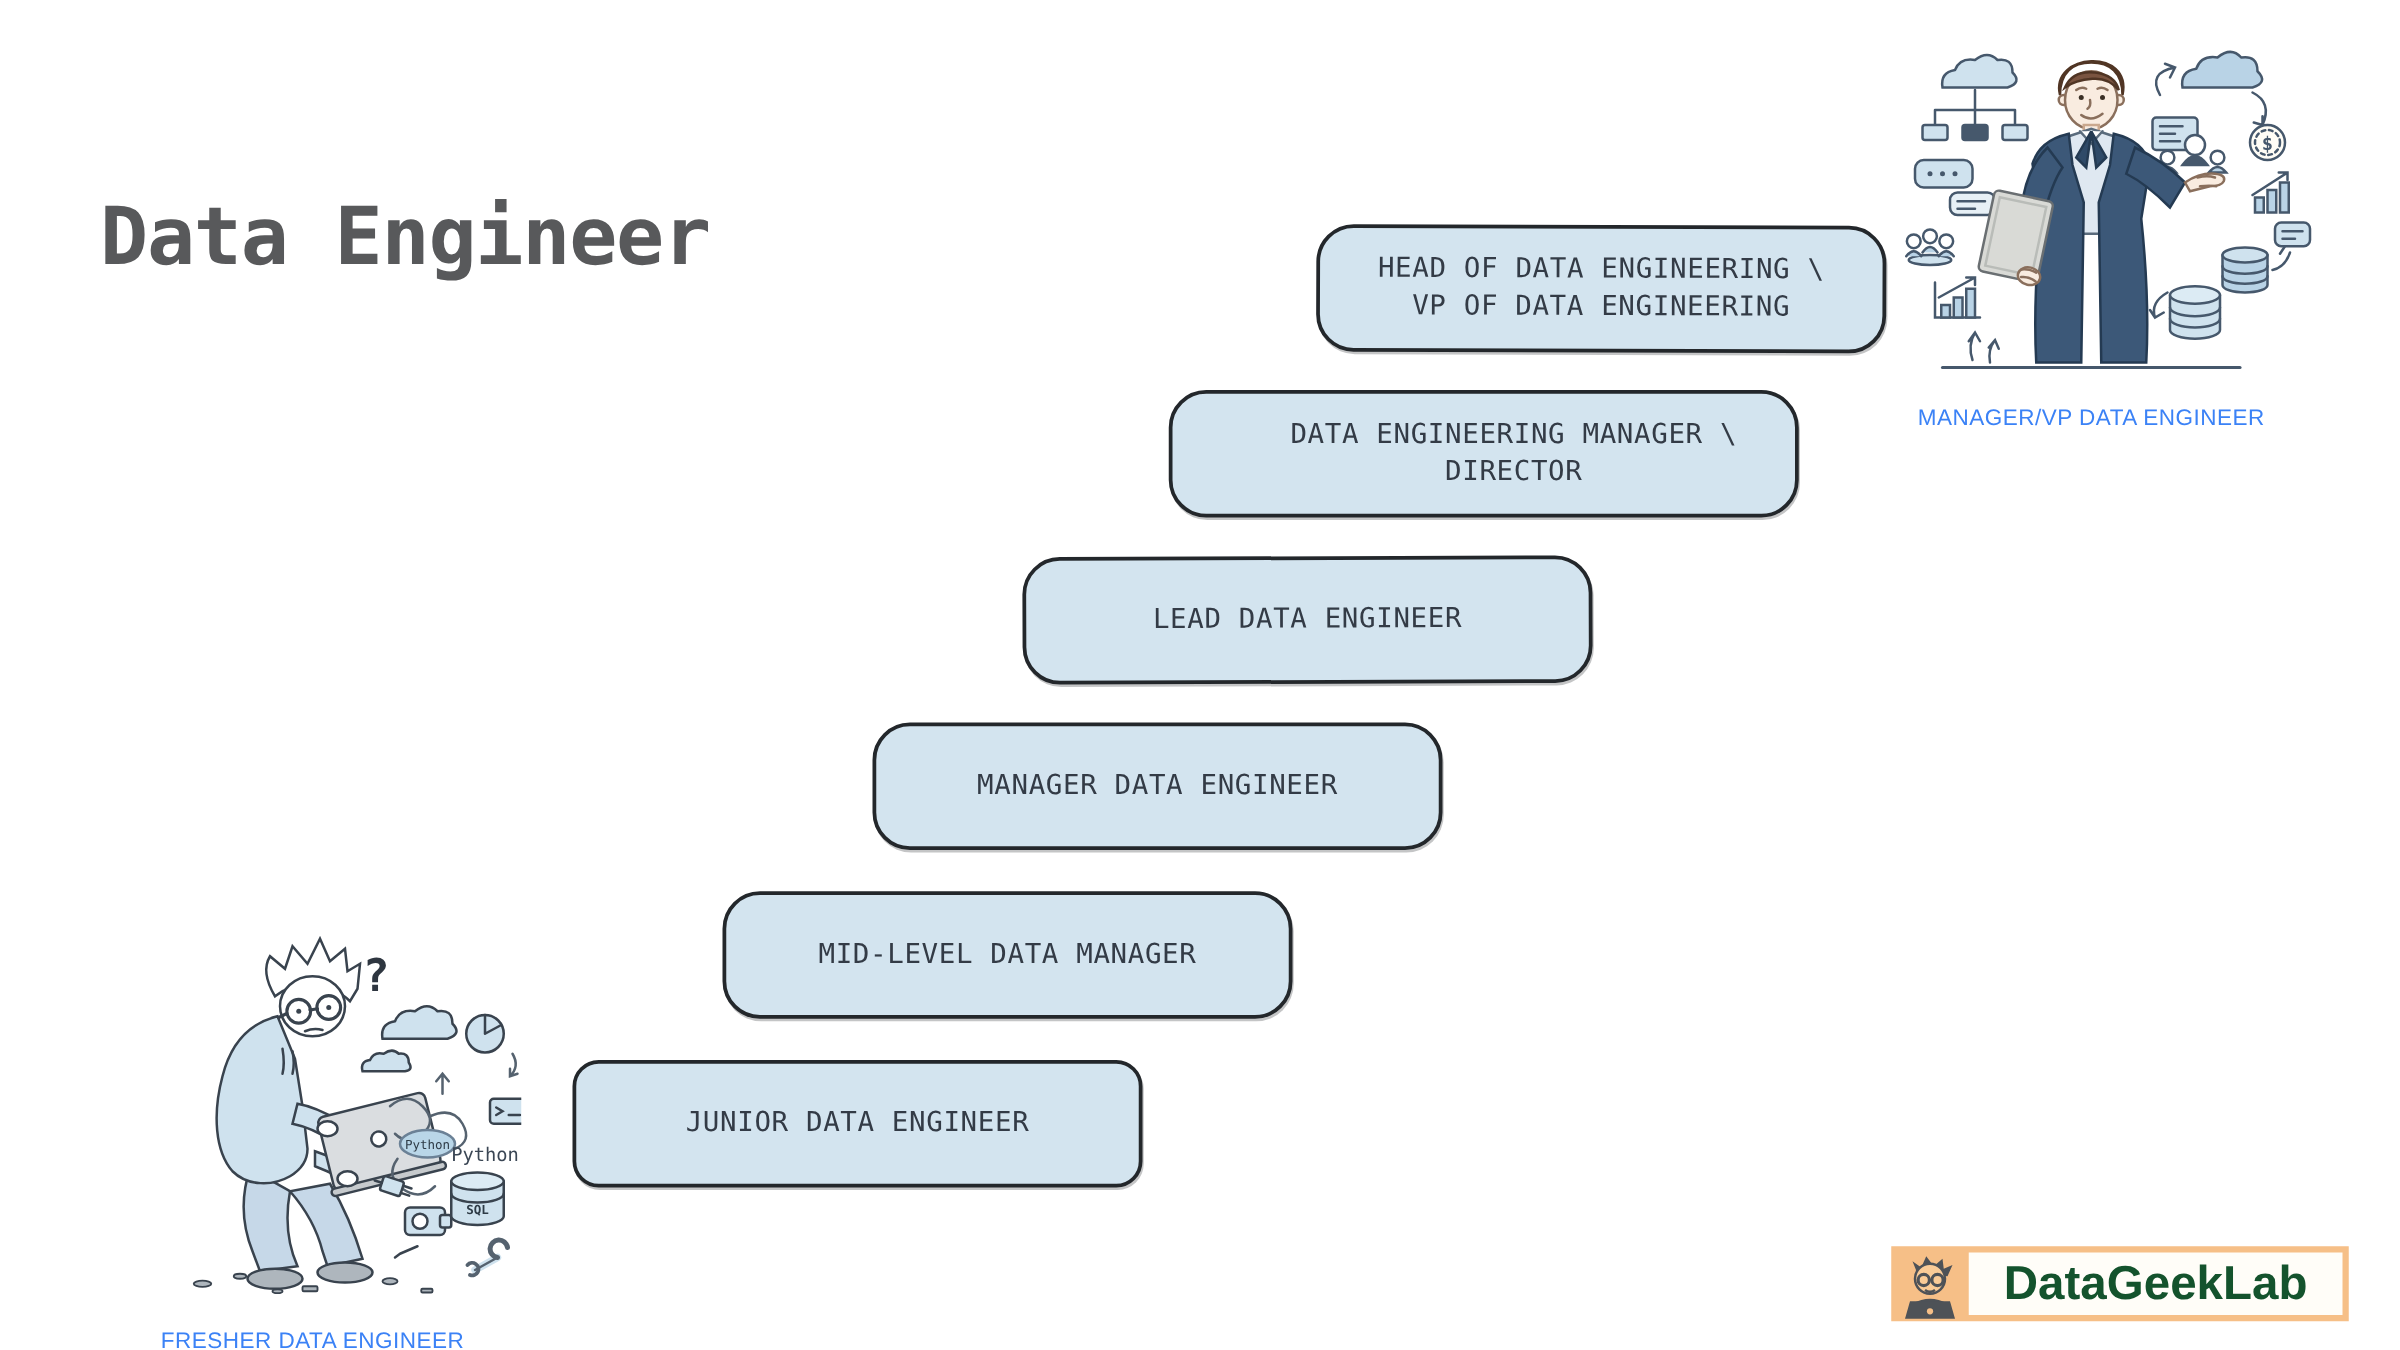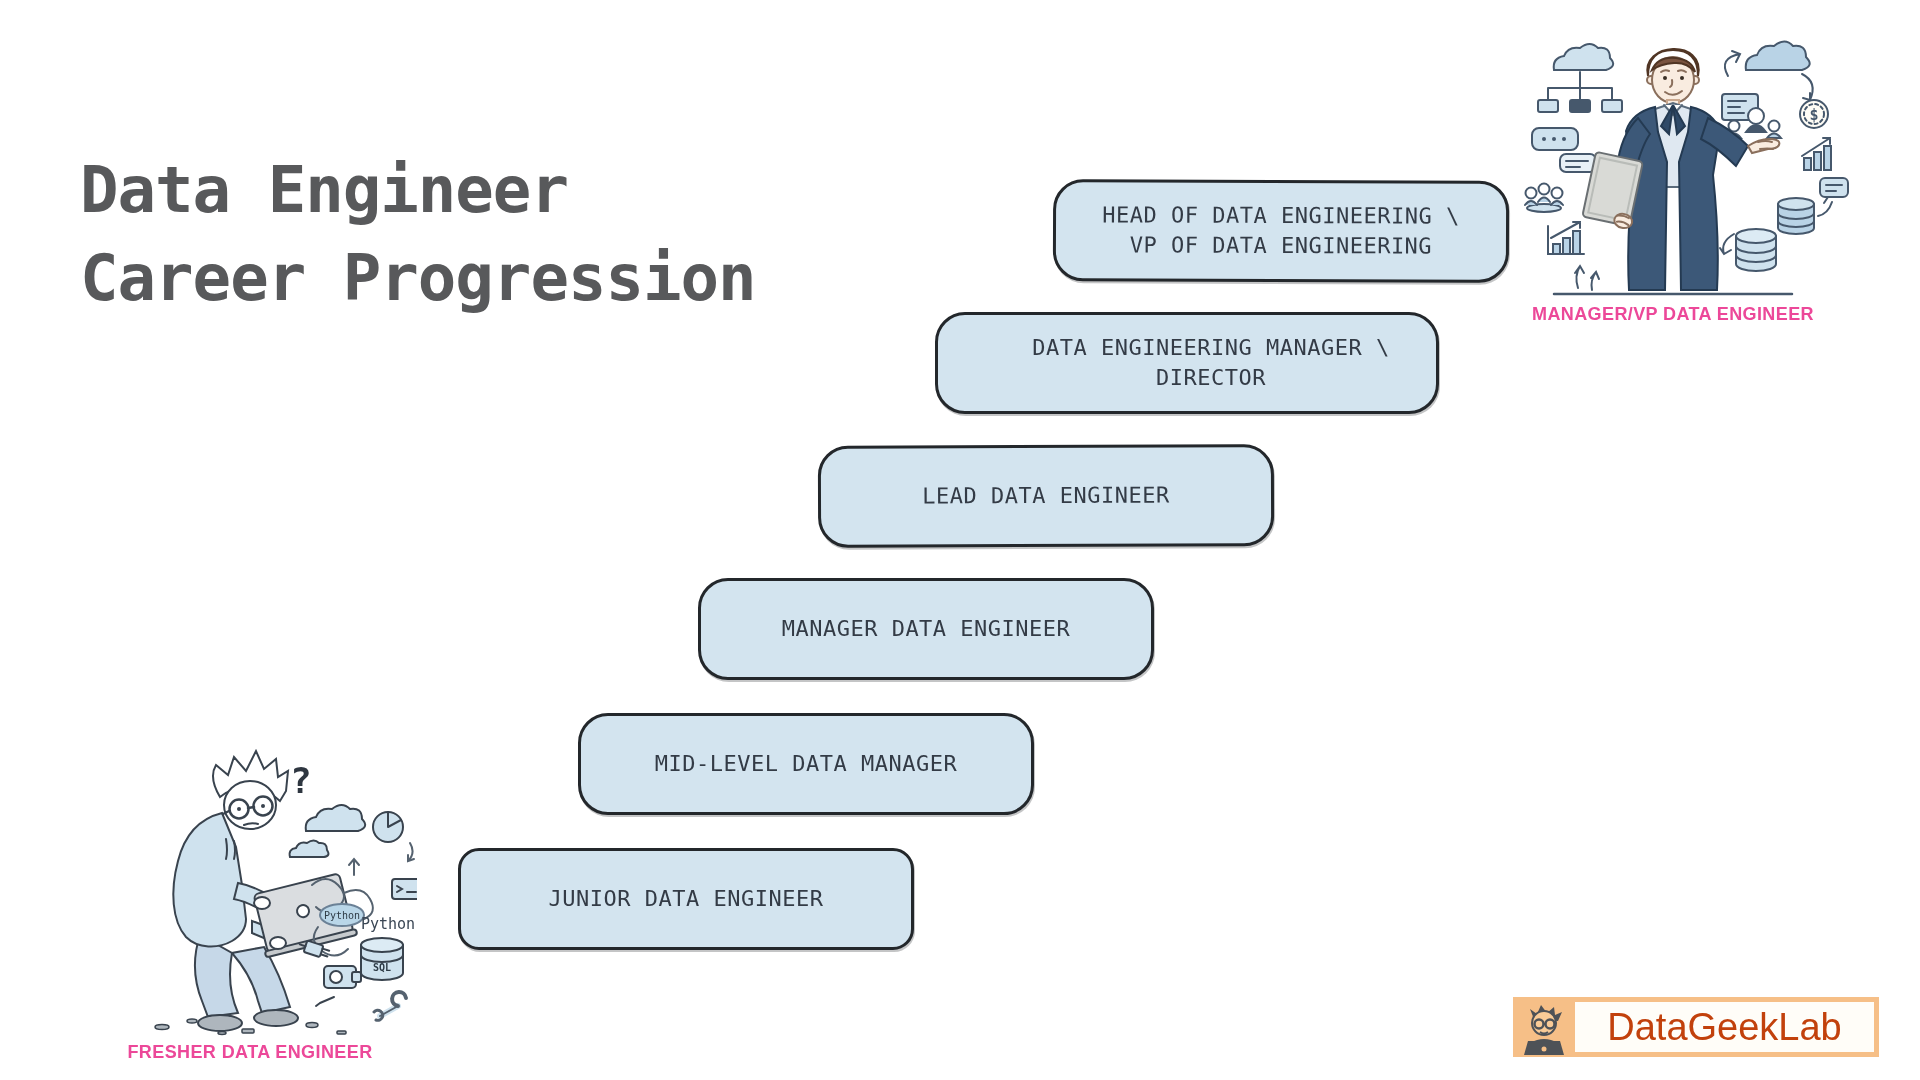--- a/index.html
+++ b/index.html
@@ -22,47 +22,46 @@
         color:#333b46;white-space:pre-line;
         box-shadow:1px 2px 0 rgba(20,24,28,.25);}
   #step-junior {left:458px;top:848px;border-radius:21px;}
   #step-mid    {left:578px;top:713px;}
   #step-senior {left:698px;top:578px;}
   #step-lead   {left:818px;top:445px;transform:rotate(-0.2deg);}
   #step-manager{left:935px;top:312px;padding-left:48px;}
   #step-head   {left:1053px;top:180px;transform:rotate(0.2deg);}
 
   
-  .caption{position:absolute;font-weight:700;font-size:18px;
-           letter-spacing:0.4px;color:#ec4899;text-align:center;}
+  .caption{position:absolute;font-weight:400;font-size:18px;
+           letter-spacing:0.4px;color:#3b82f6;text-align:center;margin-top:20px;}
   #fresher-caption{left:105px;top:1042px;width:290px;}
   #manager-caption{left:1528px;top:304px;width:290px;}
 
   
   .illus{position:absolute;}
   #fresher-illus{left:92px;top:735px;width:325px;height:305px;}
   #manager-illus{left:1488px;top:12px;width:368px;height:300px;}
   svg text{font-family:"DejaVu Sans Mono",monospace;}
 
   
   #logo{position:absolute;left:1513px;top:997px;width:366px;height:60px;
         background:#f6bf87;display:flex;align-items:stretch;}
   .logo-iconbox{width:62px;display:flex;align-items:flex-end;justify-content:center;}
   .logo-textbox{flex:1;background:#fffdf8;margin:5px 5px 5px 0;
                 display:flex;align-items:center;justify-content:center;}
-  .logo-text{font-weight:400;font-size:38px;color:#c2410c;letter-spacing:0;}
+  .logo-text{font-weight:700;font-size:38px;color:#14532d;letter-spacing:0;}
 </style>
 </head>
 <body>
 
 <div class="stage">
 
   <div class="title">
     <div>Data Engineer</div>
-    <div>Career Progression</div>
   </div>
 
   <div class="step" id="step-junior">JUNIOR DATA ENGINEER</div>
   <div class="step" id="step-mid">MID-LEVEL DATA MANAGER</div>
   <div class="step" id="step-senior">MANAGER DATA ENGINEER</div>
   <div class="step" id="step-lead">LEAD DATA ENGINEER</div>
   <div class="step" id="step-manager">DATA ENGINEERING MANAGER \
 DIRECTOR</div>
   <div class="step" id="step-head">HEAD OF DATA ENGINEERING \
 VP OF DATA ENGINEERING</div>

